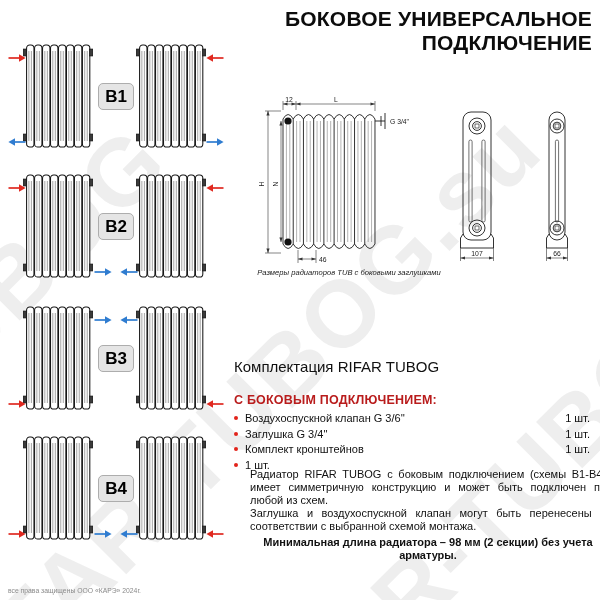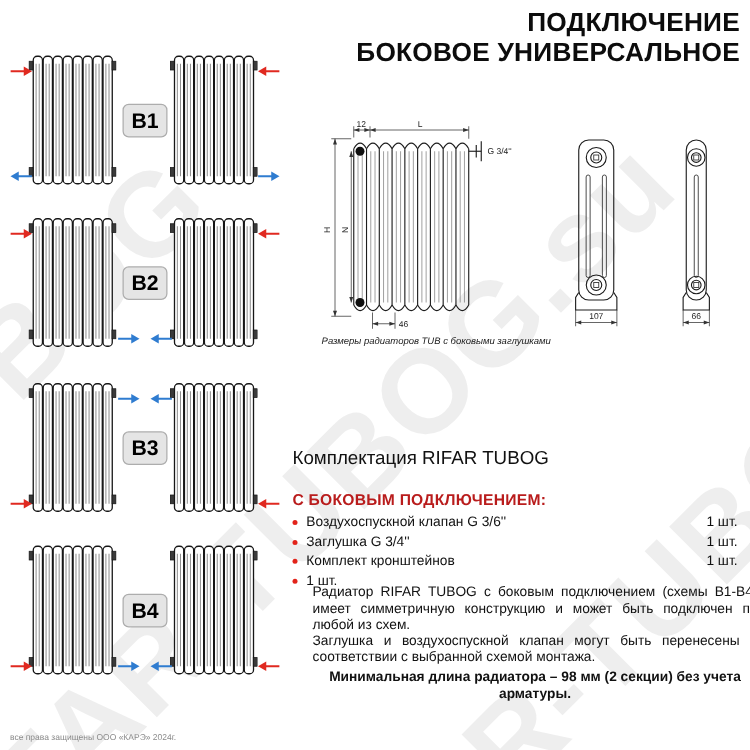--- a/index.html
+++ b/index.html
@@ -43,22 +43,22 @@
 <body>
 
 <div class="page">
   <div id="wm-layer" class="wm-layer">
       <span class="wm" style="left: -100px; top: 340px; font-size: 95px;">TUBOG</span>
       <span class="wm" style="left: -60px; top: 660px; font-size: 95px;">RIFAR-TUBOG.su</span>
       <span class="wm" style="left: 230px; top: 720px; font-size: 95px;">RIFAR-TUBOG.su</span>
     </div>
 
   <header class="title">
+    <div class="title-line">БОКОВОЕ УНИВЕРСАЛЬНОЕ</div>
     <div class="title-line">ПОДКЛЮЧЕНИЕ</div>
-    <div class="title-line">БОКОВОЕ УНИВЕРСАЛЬНОЕ</div>
   </header>
 
   <div id="schemes">
       <div class="scheme-row" style="top: 44px;">
         <div class="rad" style="left: 15px;"><svg width="70" height="104" viewBox="-3.2 0 70.2 104" preserveAspectRatio="none">
             <rect x="0.4" y="1" width="7.4" height="102" rx="3.1" class="tube"></rect>
             <line x1="2.7" y1="7" x2="2.7" y2="97" class="tline"></line>
             <line x1="5.2" y1="7" x2="5.2" y2="97" class="tline"></line>
             <rect x="8.4" y="1" width="7.4" height="102" rx="3.1" class="tube"></rect>
             <line x1="10.7" y1="7" x2="10.7" y2="97" class="tline"></line>

